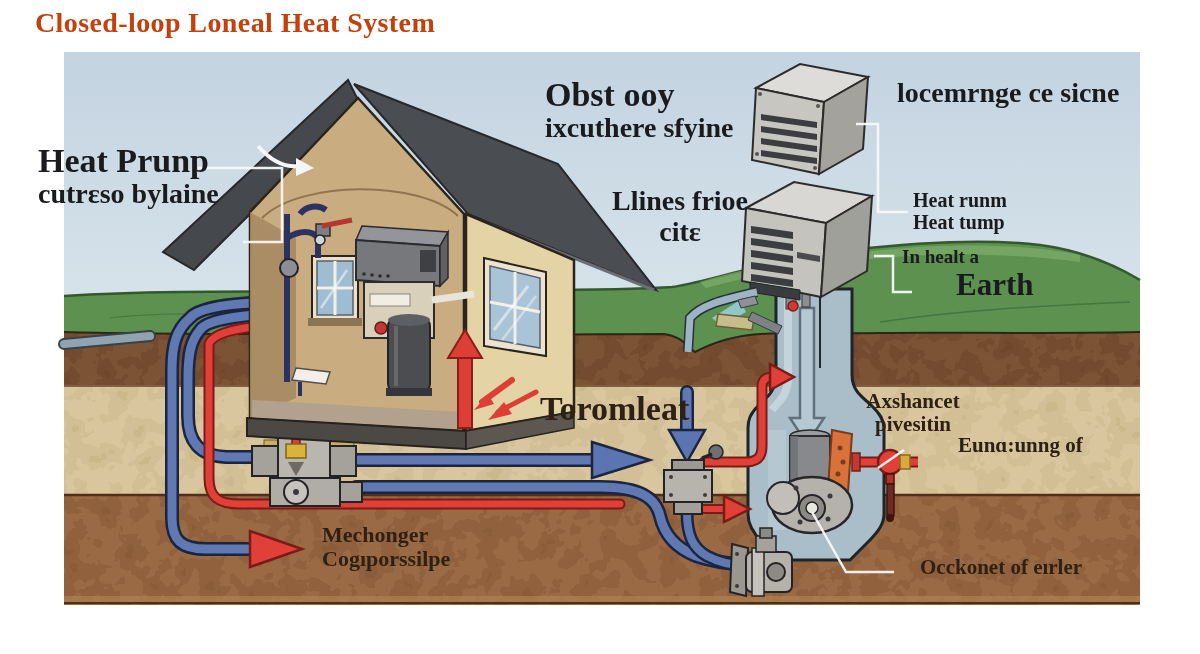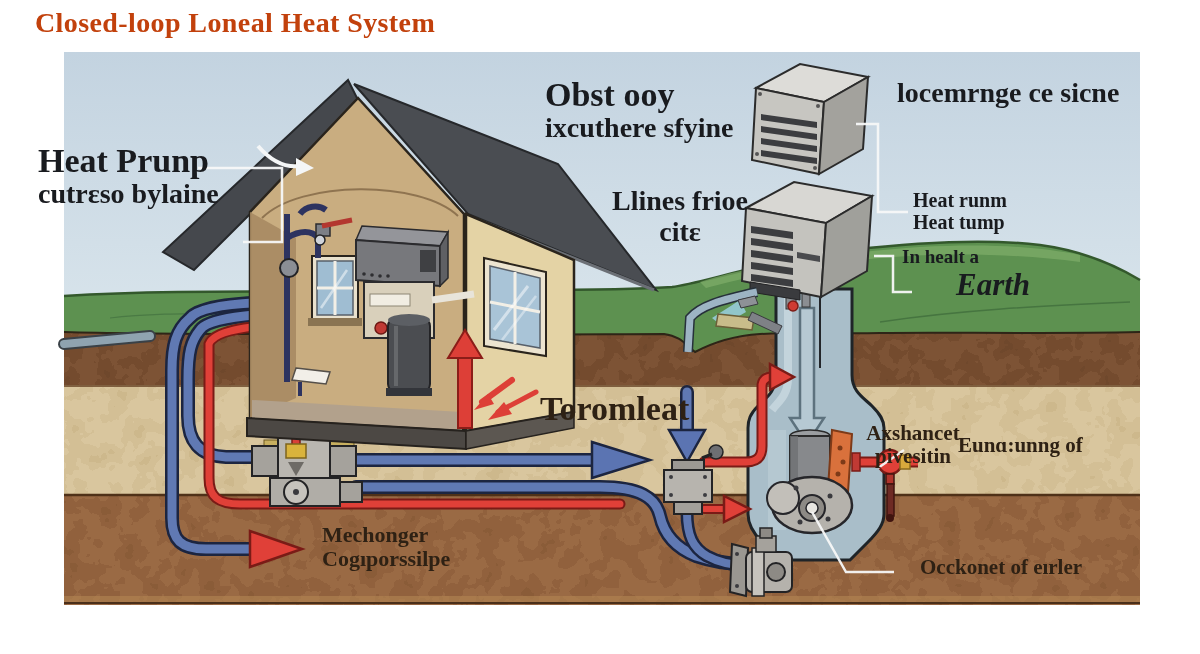--- a/index.html
+++ b/index.html
@@ -4,21 +4,21 @@
 <style>
   html,body{margin:0;padding:0;background:#ffffff;width:1200px;height:654px;overflow:hidden;}
   #stage{position:relative;width:1200px;height:654px;background:#ffffff;
          font-family:"Liberation Serif","DejaVu Serif",serif;}
   #art{position:absolute;left:0;top:0;width:1200px;height:654px;}
   .lbl{position:absolute;font-weight:bold;color:#191b1f;line-height:1.1;white-space:nowrap;
        font-family:"Liberation Serif","DejaVu Serif",serif;}
   .lbl .l2{display:block;}
   .ttl{font-size:28px;letter-spacing:.4px;color:#c2410c;}
   .f26{font-size:34px;} .f24{font-size:28px;} .f22{font-size:22px;} .f21{font-size:21px;}
-  .f20{font-size:20px;} .f19{font-size:19px;} .f31{font-size:31px;font-style:italic;}
+  .f20{font-size:20px;} .f19{font-size:19px;} .f31{font-size:31px;}
   .on-dirt{color:#2e2114;}
   .ctr{text-align:center;}
 </style>
 </head>
 <body>
 
 <div id="stage">
 
 <svg id="art" viewBox="0 0 1200 654" xmlns="http://www.w3.org/2000/svg">
   <defs>
@@ -346,21 +346,21 @@
 </div>
 
 <div class="lbl f31" style="left:956px;top:268px;">
   <span>Earth</span>
 </div>
 
 <div class="lbl f26 on-dirt" style="left:540px;top:390px;">
   <span>Toromleat</span>
 </div>
 
-<div class="lbl ctr on-dirt" style="left:838px;top:390px;width:150px;margin-top:32px;">
+<div class="lbl ctr on-dirt" style="left:838px;top:390px;width:150px;">
   <span class="f21">Axshancet</span>
   <span class="l2 f21">pivesitin</span>
 </div>
 
 <div class="lbl f21 on-dirt" style="left:958px;top:434px;">
   <span>Eunɑ:unng of</span>
 </div>
 
 <div class="lbl on-dirt" style="left:322px;top:523px;">
   <span class="f22">Mechonger</span>

